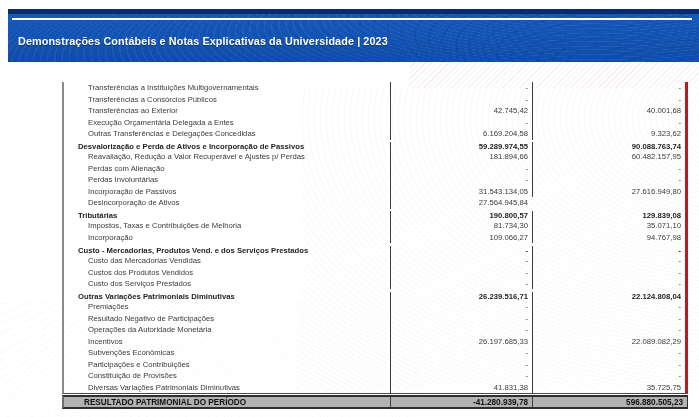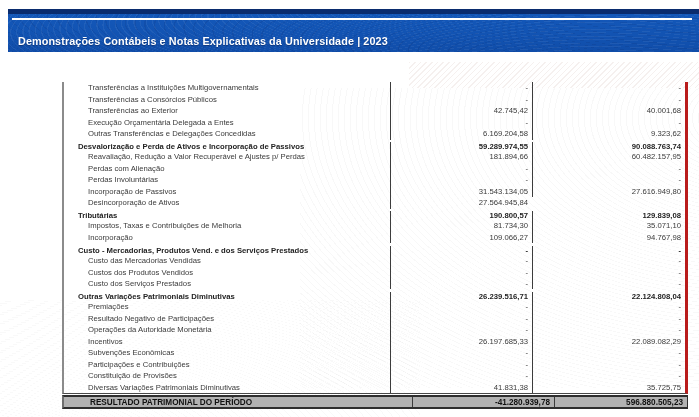--- a/index.html
+++ b/index.html
@@ -21,21 +21,21 @@
     left:300px; top:88px; width:399px; height:300px;
     background:repeating-radial-gradient(ellipse at 115% 10%, rgba(0,0,0,0.028) 0 1px, transparent 1px 6px);
   }
   .deco-swirl-bottom {
     left:0; top:300px; width:420px; height:117px;
     background:repeating-radial-gradient(ellipse at -15% 130%, rgba(0,0,0,0.022) 0 1px, transparent 1px 7px);
   }
 
   
   .banner {
-    position:absolute; left:8px; top:9px; right:0; height:43px;
+    position:absolute; left:8px; top:9px; right:0; height:53px;
     background:linear-gradient(180deg,#1459bb 0%, #1253b2 60%, #104da9 100%);
   }
   .banner-swirls {
     position:absolute; inset:0;
     background:
       repeating-radial-gradient(ellipse at 85% -60%, rgba(255,255,255,0.06) 0 1px, transparent 1px 5px),
       repeating-radial-gradient(ellipse at 100% 160%, rgba(0,0,40,0.08) 0 1px, transparent 1px 7px);
   }
   .banner-topstrip {
     position:absolute; left:0; top:0; right:0; height:5px;
@@ -67,21 +67,21 @@
   .row.group { color:#232323; font-weight:bold;align-items:flex-end; }
   .row.group .c-label { padding-left:14px; }
 
   .total-row {
     margin-top:1px; height:14px; display:flex; align-items:stretch;
     background:#b2b2b2;
     border-top:2px solid #2e2e2e; border-bottom:2px solid #2e2e2e;
     border-left:2px solid #6f6f6f; border-right:1px solid #2e2e2e;
     font-size:8.2px; font-weight:bold; color:#111111;
   }
-  .total-row .c-label { padding-left:4px;margin-left:22px; }
+  .total-row .c-label { padding-left:20px; }
 </style>
 </head>
 <body>
 
 <div class="deco deco-hatch-right"></div>
 <div class="deco deco-swirl-mid"></div>
 <div class="deco deco-swirl-bottom"></div>
 
 <div class="banner">
   <div class="banner-swirls"></div>

